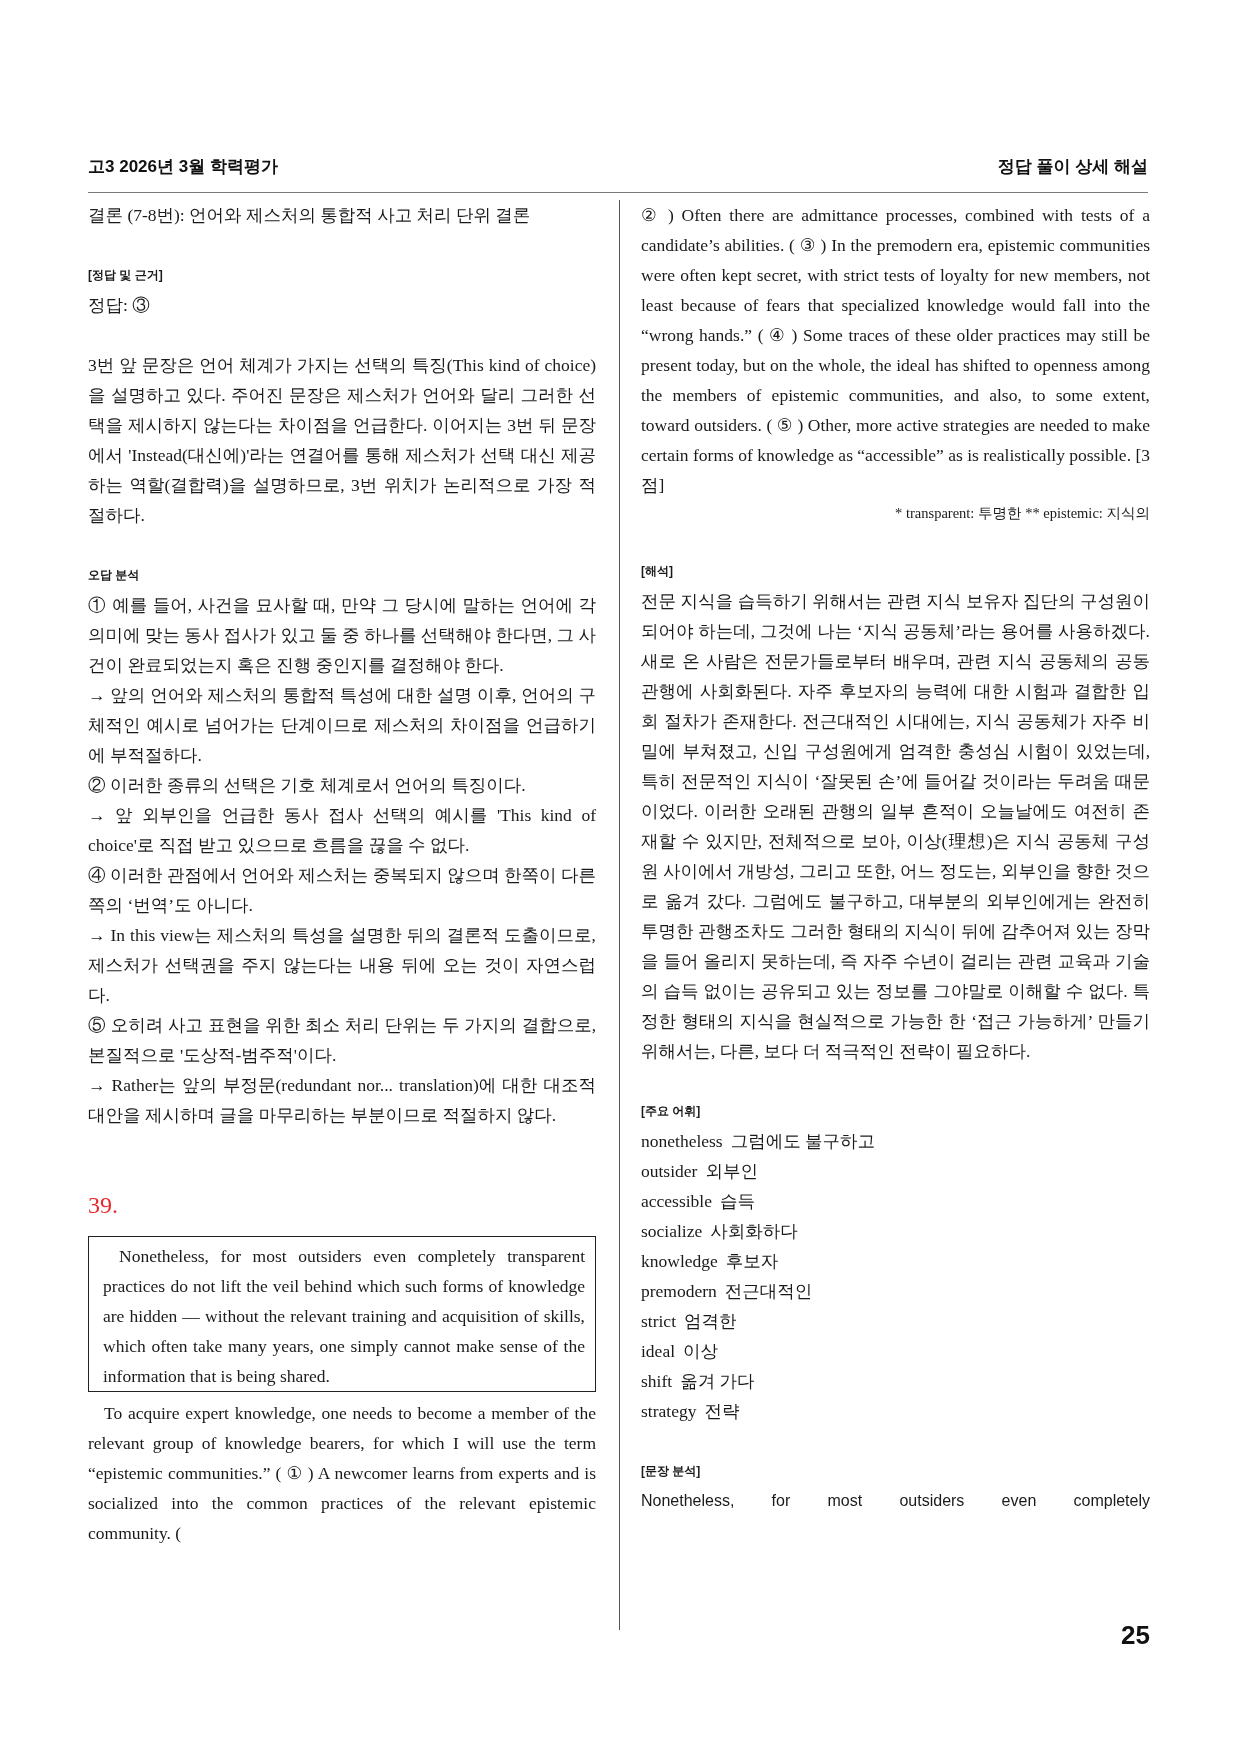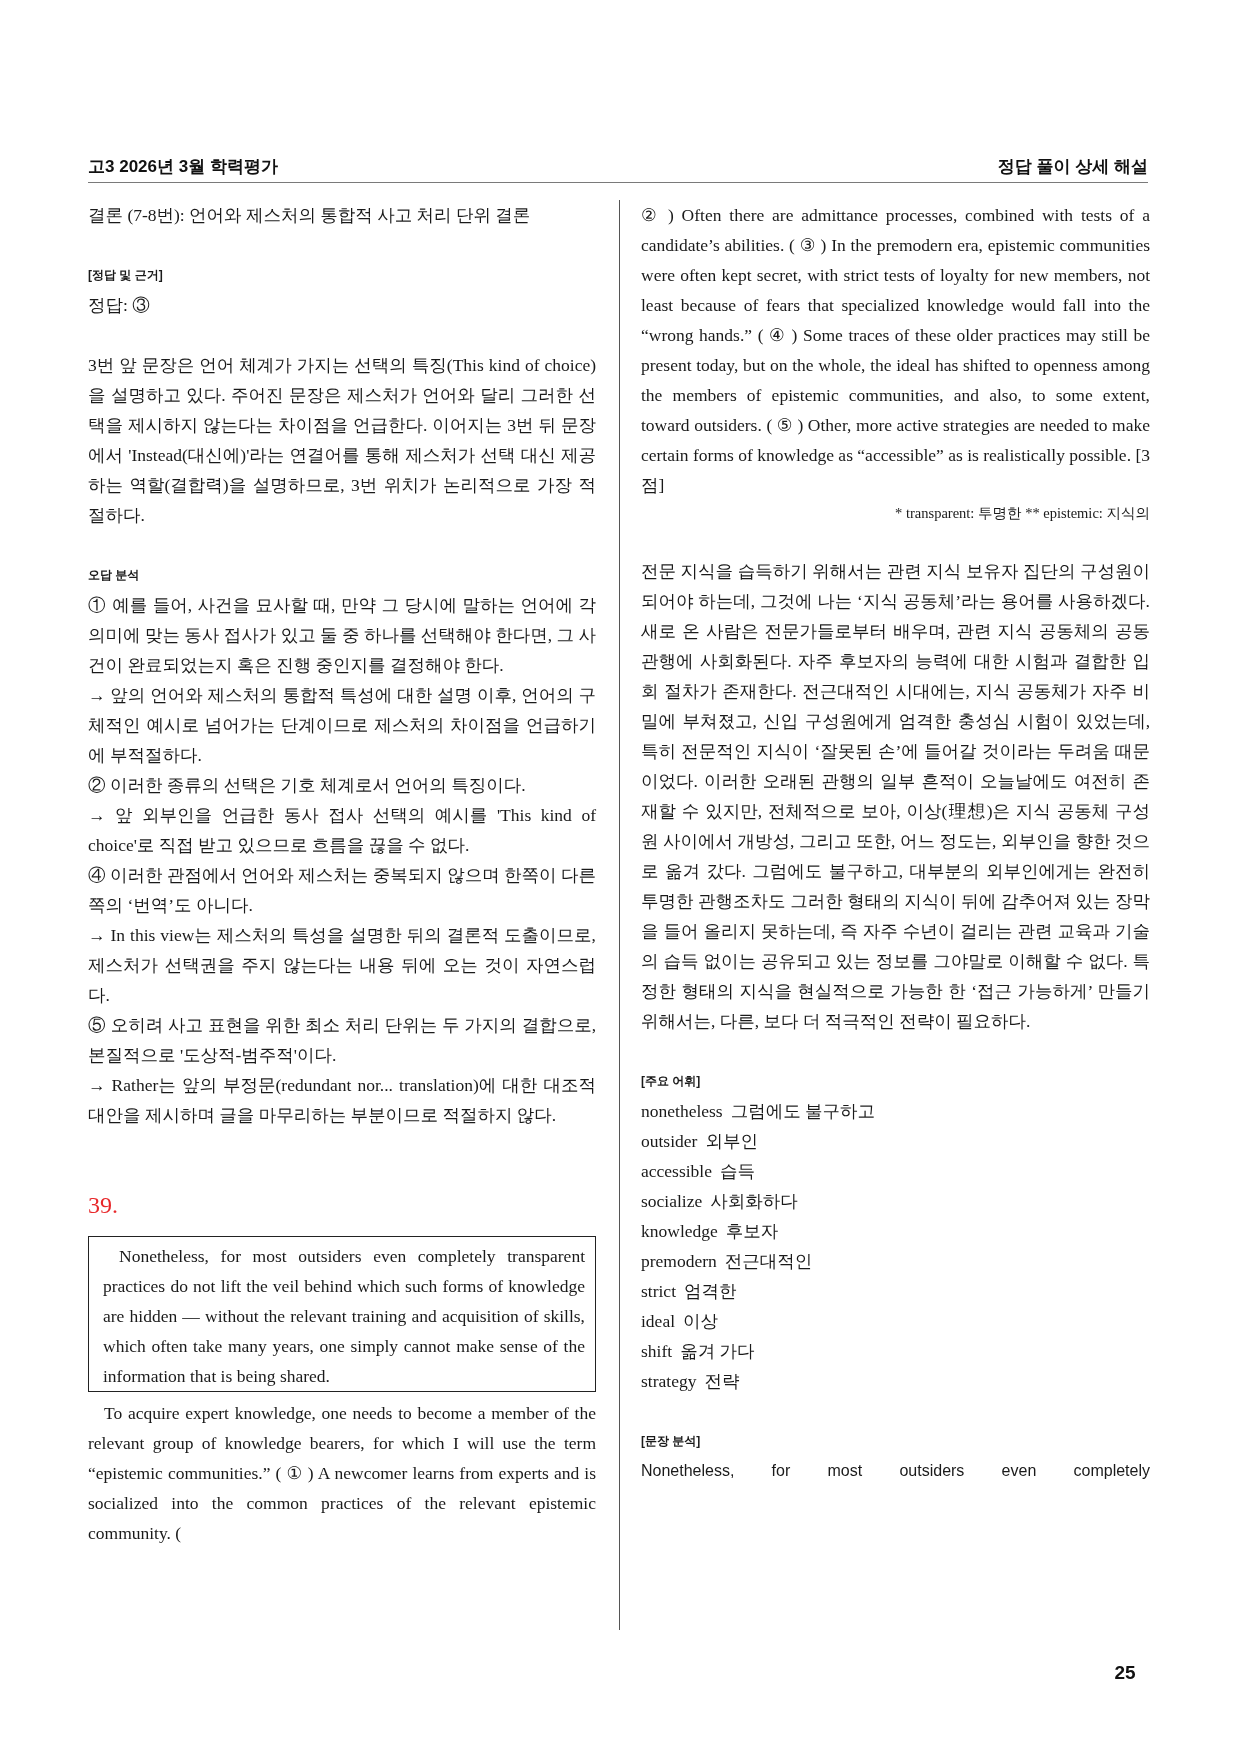--- a/index.html
+++ b/index.html
@@ -1,39 +1,39 @@
 <!DOCTYPE html>
 <html><head>
   <meta charset="utf-8">
   <style>
     html, body { margin: 0; padding: 0; background: #ffffff; }
     body { width: 1240px; height: 1753px; position: relative; overflow: hidden; color: #1a1a1a; }
     .header {
       position: absolute; left: 88px; top: 146px; width: 1060px; height: 32px;
       display: flex; justify-content: space-between; align-items: flex-end;
-      border-bottom: 1.5px solid #7a7a7a; padding-bottom: 4px;
+      border-bottom: 1.5px solid #7a7a7a; padding-bottom: 14px;
       font-family: "Liberation Sans", sans-serif; font-weight: bold; font-size: 17px; color: #111;
     }
     .col { position: absolute; top: 200px; font-family: "Liberation Serif", serif; font-size: 17.5px; line-height: 30px; text-align: justify; }
     .left { left: 88px; width: 508px; }
     .right { left: 641px; width: 509px; }
     .divider { position: absolute; left: 619px; top: 200px; width: 1px; height: 1430px; background: #555; }
     .sec-h { font-family: "Liberation Sans", sans-serif; font-weight: bold; font-size: 12px; line-height: 30px; }
     .p { margin: 0; }
     .gap30 { height: 30px; }
     .qnum { color: #e8282b; font-family: "Liberation Serif", serif; font-size: 24px; line-height: 30px; margin-top: 2px; }
     .boxed { border: 1.5px solid #222; padding: 4px 10px 0 14px; margin-top: 16px; text-indent: 16px; }
     .indent { text-indent: 16px; }
     .footnote { text-align: right; font-size: 14.5px; line-height: 26px; }
     .vocab-item { line-height: 30px; }
     .vocab-item .en { margin-right: 8px; }
     .sans-line { font-family: "Liberation Sans", sans-serif; font-size: 16px; text-align: justify; text-align-last: justify; }
     .page-num {
-      position: absolute; left: 1100px; top: 1662px; width: 50px; text-align: center;
-      font-family: "Liberation Sans", sans-serif; font-weight: bold; font-size: 19px; color: #111;
+      position: absolute; left: 1100px; top: 1620px; width: 50px; text-align: right;
+      font-family: "Liberation Sans", sans-serif; font-weight: bold; font-size: 26px; color: #111;
     }
   </style>
 </head>
 <body>
 
 <div class="header">
   <span>고3 2026년 3월 학력평가</span>
   <span>정답 풀이 상세 해설</span>
 </div>
 
@@ -61,20 +61,21 @@
   <div style="height:58px"></div>
   <div class="qnum">39.</div>
   <div class="boxed">Nonetheless, for most outsiders even completely transparent practices do not lift the veil behind which such forms of knowledge are hidden — without the relevant training and acquisition of skills, which often take many years, one simply cannot make sense of the information that is being shared.</div>
   <p class="p indent" style="margin-top:6px">To acquire expert knowledge, one needs to become a member of the relevant group of knowledge bearers, for which I will use the term “epistemic communities.” ( ① ) A newcomer learns from experts and is socialized into the common practices of the relevant epistemic community. (</p>
 </div>
 
 <div class="col right">
   <p class="p">② ) Often there are admittance processes, combined with tests of a candidate’s abilities. ( ③ ) In the premodern era, epistemic communities were often kept secret, with strict tests of loyalty for new members, not least because of fears that specialized knowledge would fall into the “wrong hands.” ( ④ ) Some traces of these older practices may still be present today, but on the whole, the ideal has shifted to openness among the members of epistemic communities, and also, to some extent, toward outsiders. ( ⑤ ) Other, more active strategies are needed to make certain forms of knowledge as “accessible” as is realistically possible. [3점]</p>
   <div class="footnote">* transparent: 투명한 ** epistemic: 지식의</div>
   <div class="gap30"></div>
+  <div class="sec-h">[해석]</div>
   <p class="p">전문 지식을 습득하기 위해서는 관련 지식 보유자 집단의 구성원이 되어야 하는데, 그것에 나는 ‘지식 공동체’라는 용어를 사용하겠다. 새로 온 사람은 전문가들로부터 배우며, 관련 지식 공동체의 공동 관행에 사회화된다. 자주 후보자의 능력에 대한 시험과 결합한 입회 절차가 존재한다. 전근대적인 시대에는, 지식 공동체가 자주 비밀에 부쳐졌고, 신입 구성원에게 엄격한 충성심 시험이 있었는데, 특히 전문적인 지식이 ‘잘못된 손’에 들어갈 것이라는 두려움 때문이었다. 이러한 오래된 관행의 일부 흔적이 오늘날에도 여전히 존재할 수 있지만, 전체적으로 보아, 이상(理想)은 지식 공동체 구성원 사이에서 개방성, 그리고 또한, 어느 정도는, 외부인을 향한 것으로 옮겨 갔다. 그럼에도 불구하고, 대부분의 외부인에게는 완전히 투명한 관행조차도 그러한 형태의 지식이 뒤에 감추어져 있는 장막을 들어 올리지 못하는데, 즉 자주 수년이 걸리는 관련 교육과 기술의 습득 없이는 공유되고 있는 정보를 그야말로 이해할 수 없다. 특정한 형태의 지식을 현실적으로 가능한 한 ‘접근 가능하게’ 만들기 위해서는, 다른, 보다 더 적극적인 전략이 필요하다.</p>
   <div class="gap30"></div>
   <div class="sec-h">[주요 어휘]</div>
   <div>
     <div class="vocab-item"><span class="en">nonetheless</span><span>그럼에도 불구하고</span></div>
     <div class="vocab-item"><span class="en">outsider</span><span>외부인</span></div>
     <div class="vocab-item"><span class="en">accessible</span><span>습득</span></div>
     <div class="vocab-item"><span class="en">socialize</span><span>사회화하다</span></div>
     <div class="vocab-item"><span class="en">knowledge</span><span>후보자</span></div>
     <div class="vocab-item"><span class="en">premodern</span><span>전근대적인</span></div>

